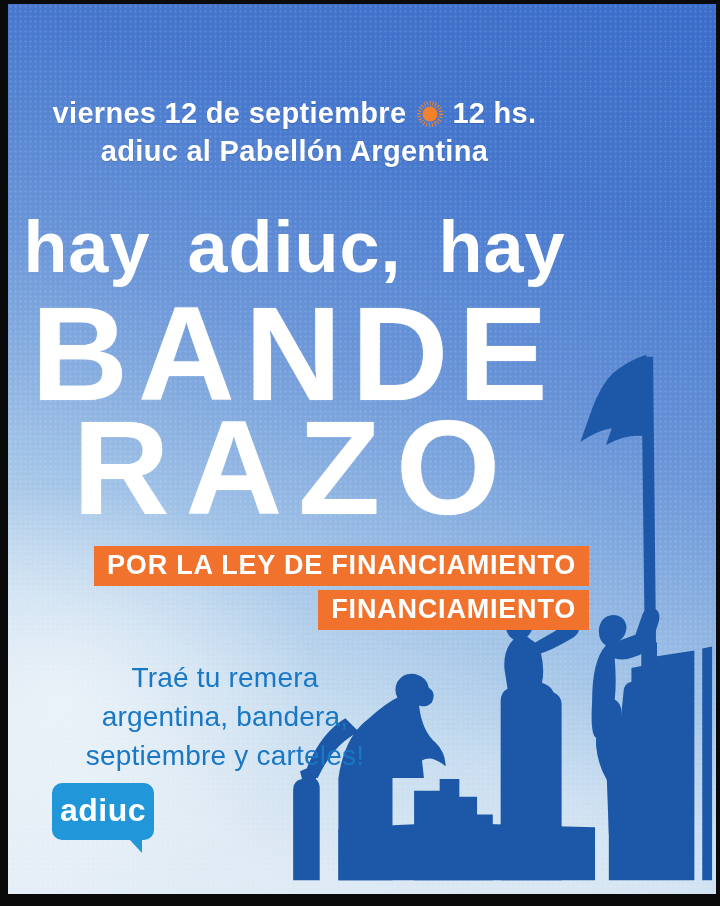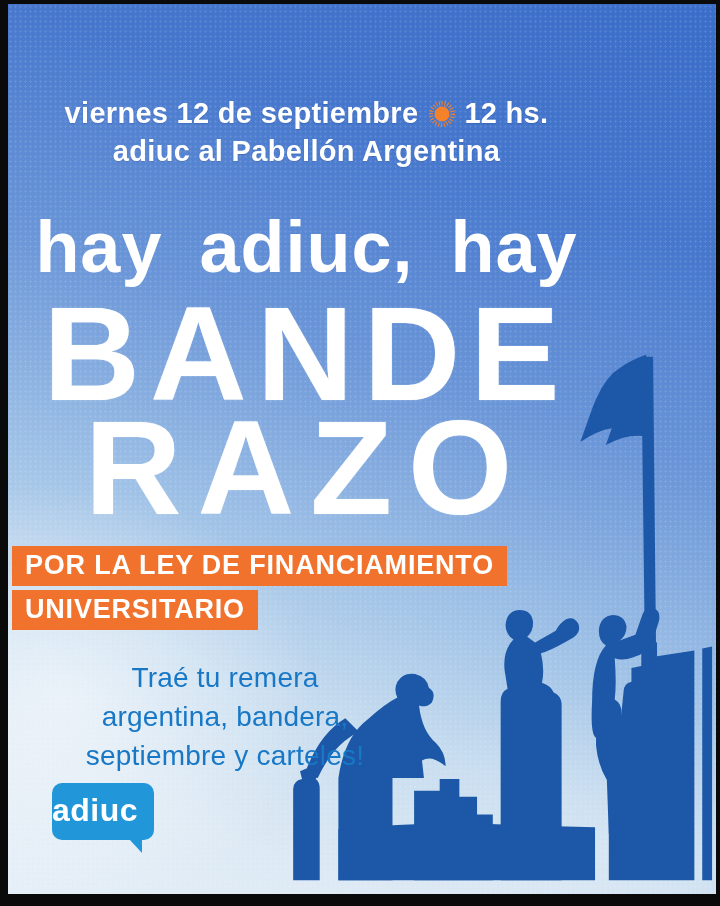--- a/index.html
+++ b/index.html
@@ -23,51 +23,51 @@
     background-size:5px 5px;
   }
   .sil{position:absolute;left:8px;top:4px;right:4px;bottom:12px;width:708px;height:890px;z-index:2;}
   
   .bar{position:absolute;background:#0a0a0a;z-index:6;}
   .bar.top{left:0;top:0;width:100%;height:4px;}
   .bar.left{left:0;top:0;width:8px;height:100%;}
   .bar.right{right:0;top:0;width:4px;height:100%;}
   .bar.bottom{left:0;bottom:0;width:100%;height:12px;}
   
-  .layer{position:absolute;left:12px;width:589px;z-index:4;}
+  .layer{position:absolute;left:0;width:589px;z-index:4;}
   .event-header{
     top:94px;text-align:center;color:#fff;font-weight:700;
     font-size:29px;line-height:38px;letter-spacing:0.3px;
     text-shadow:0 1px 1px rgba(30,60,120,0.25);
   }
   .sun{display:inline-block;width:30px;height:30px;vertical-align:-6px;margin:0 7px 0 9px;}
   .kicker{
     top:206px;text-align:center;color:#fff;font-weight:700;
     font-size:72px;letter-spacing:1px;word-spacing:16px;
   }
   .big{
     text-align:center;color:#fff;font-weight:700;line-height:1;
     text-shadow:0 0 1px rgba(255,255,255,0.7);
   }
   .big.bande{top:287px;font-size:134px;letter-spacing:10px;}
   .big.razo{top:401px;font-size:134px;letter-spacing:16px;}
-  .banner{top:546px;text-align:left;line-height:0;}
+  .banner{top:546px;text-align:right;line-height:0;}
   .banner .strip{
     display:inline-block;background:#f0722d;color:#fff;font-weight:700;
     font-size:27px;line-height:27px;padding:6px 13px 7px;letter-spacing:0.8px;
   }
   .banner .strip.second{margin-top:4px;}
   .note{
     top:658px;left:55px;width:340px;color:#1878c6;font-weight:400;
     font-size:28px;line-height:39px;letter-spacing:0.2px;text-align:center;
   }
   .logo{
     position:absolute;left:52px;top:783px;width:102px;height:57px;z-index:4;
     background:#2196d8;border-radius:10px;color:#fff;font-weight:700;
-    font-size:32px;line-height:54px;letter-spacing:0.5px;
+    font-size:32px;text-align:center;line-height:54px;letter-spacing:0.5px;
   }
   .logo::after{
     content:"";position:absolute;right:12px;bottom:-13px;width:0;height:0;
     border-top:14px solid #2196d8;border-left:13px solid transparent;
   }
 </style>
 </head>
 <body>
 
 <div class="poster">
@@ -108,21 +108,21 @@
     <br>
     <span>adiuc al Pabellón Argentina</span>
   </div>
 
   <div class="layer kicker">hay adiuc, hay</div>
   <div class="layer big razo">RAZO</div>
   <div class="layer big bande">BANDE</div>
 
   <div class="layer banner">
     <span class="strip">POR LA LEY DE FINANCIAMIENTO</span><br>
-    <span class="strip second">UNIVERSITARIO</span>
+    <span class="strip second">FINANCIAMIENTO</span>
   </div>
 
   <div class="layer note">
     <span>Traé tu remera</span><br>
     <span>argentina, bandera,</span><br>
     <span>septiembre y carteles!</span>
   </div>
 
   <div class="logo">
     <span>adiuc</span>

